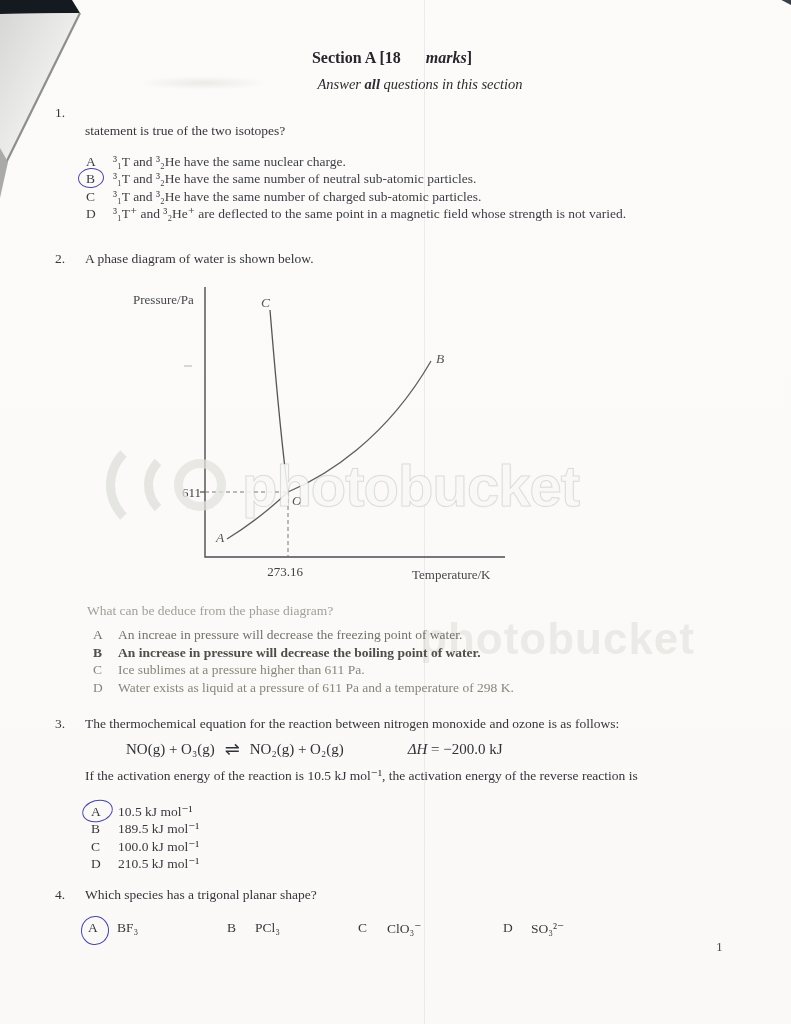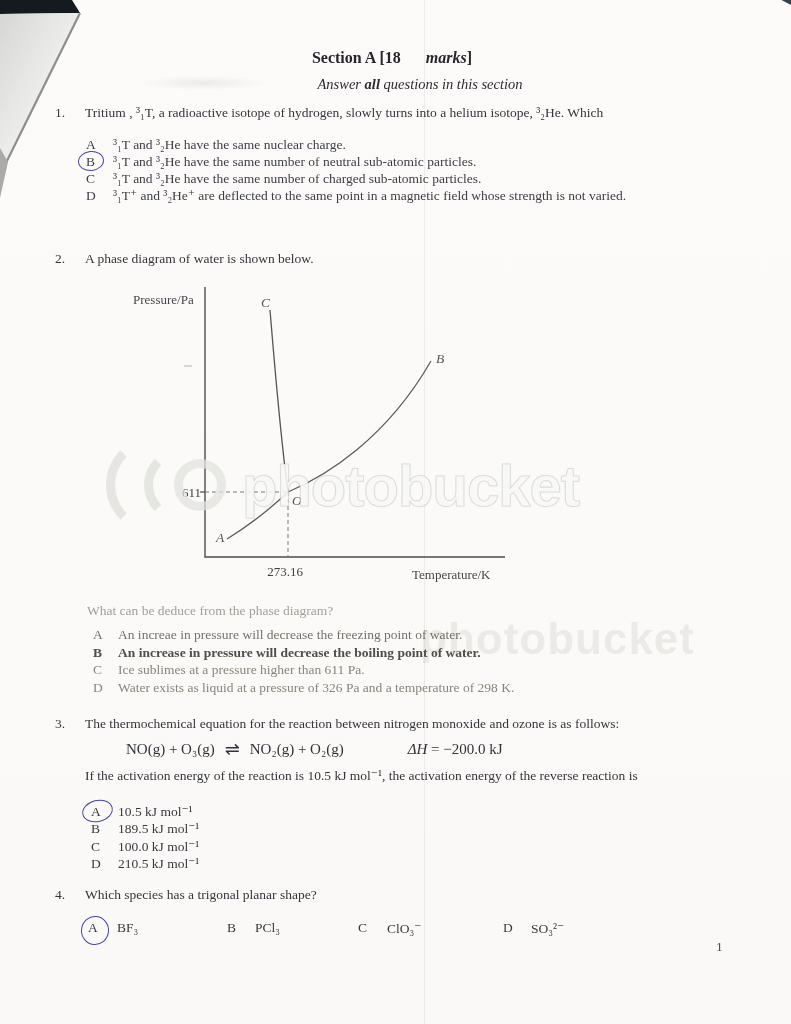--- a/index.html
+++ b/index.html
@@ -87,22 +87,22 @@
   <div class="abs" style="left:779px;top:0;width:12px;height:5px;clip-path:polygon(20% 0,100% 0,100% 100%);background:#3a4048"></div>
   <div class="abs fold-line"></div>
   <div class="abs smudge"></div>
 
   <div class="abs title"><span>Section A [18 </span><span class="em">marks</span><span>]</span></div>
   <div class="abs instr"><span>Answer </span><b>all</b><span> questions in this section</span></div>
 
   <div class="abs qblock" style="top:104px">
     <div class="stem-row">
       <span class="q-num">1.</span>
-      <span>Tritium , ³₁T, a radioactive isotope of hydrogen, slowly turns into a helium isotope, ³₂He. Which</span>
-    </div>
+    </div>
+    <div class="stem2">statement is true of the two isotopes?</div>
     <div class="options q1opt">
       <div class="opt-row">
         <span class="opt-letter">A</span>
         <span>³₁T and ³₂He have the same nuclear charge.</span>
       </div>
       <div class="opt-row">
         <span class="opt-letter"><span>B</span><span class="pen-circle pc-q1"></span></span>
         <span>³₁T and ³₂He have the same number of neutral sub-atomic particles.</span>
       </div>
       <div class="opt-row">
@@ -159,21 +159,21 @@
       <div class="opt-row oB2">
         <span class="opt-letter">B</span>
         <span>An increase in pressure will decrease the boiling point of water.</span>
       </div>
       <div class="opt-row oC2">
         <span class="opt-letter">C</span>
         <span>Ice sublimes at a pressure higher than 611 Pa.</span>
       </div>
       <div class="opt-row oD2">
         <span class="opt-letter">D</span>
-        <span>Water exists as liquid at a pressure of 326 Pa and a temperature of 298 K.</span>
+        <span>Water exists as liquid at a pressure of 611 Pa and a temperature of 298 K.</span>
       </div>
     </div>
   </div>
 
   <div class="abs wm-echo">photobucket</div>
 
   <div class="abs qblock" style="top:715px">
     <div class="stem-row">
       <span class="q-num">3.</span>
       <span>The thermochemical equation for the reaction between nitrogen monoxide and ozone is as follows:</span>

